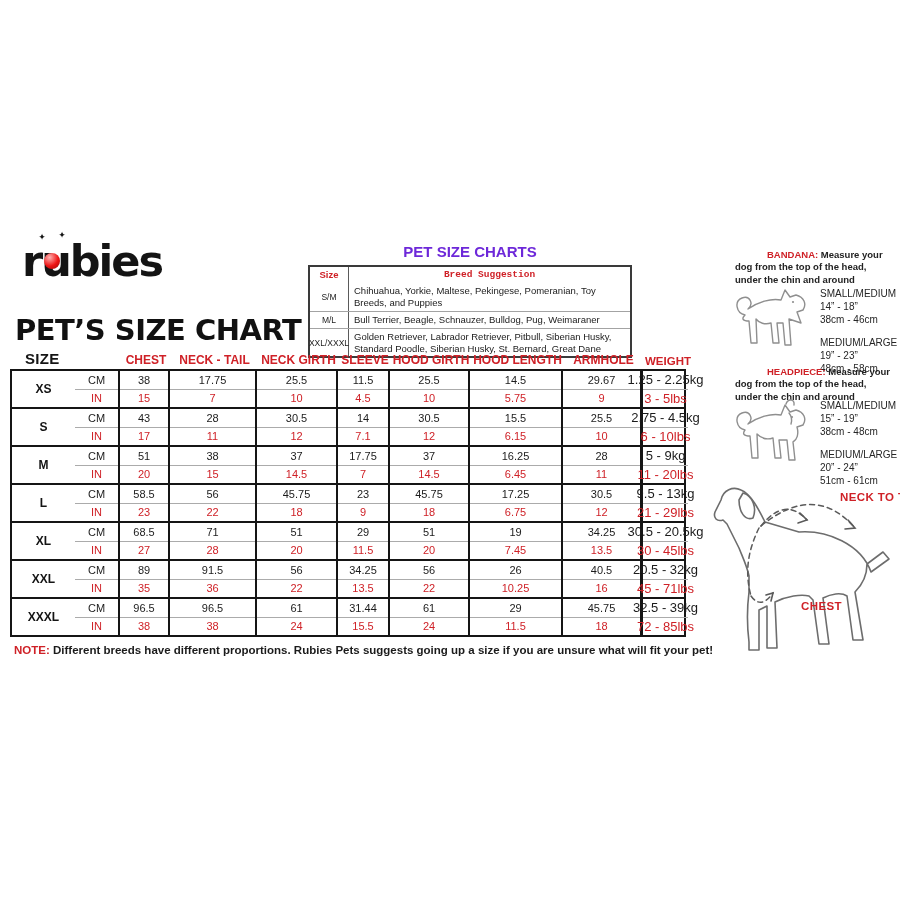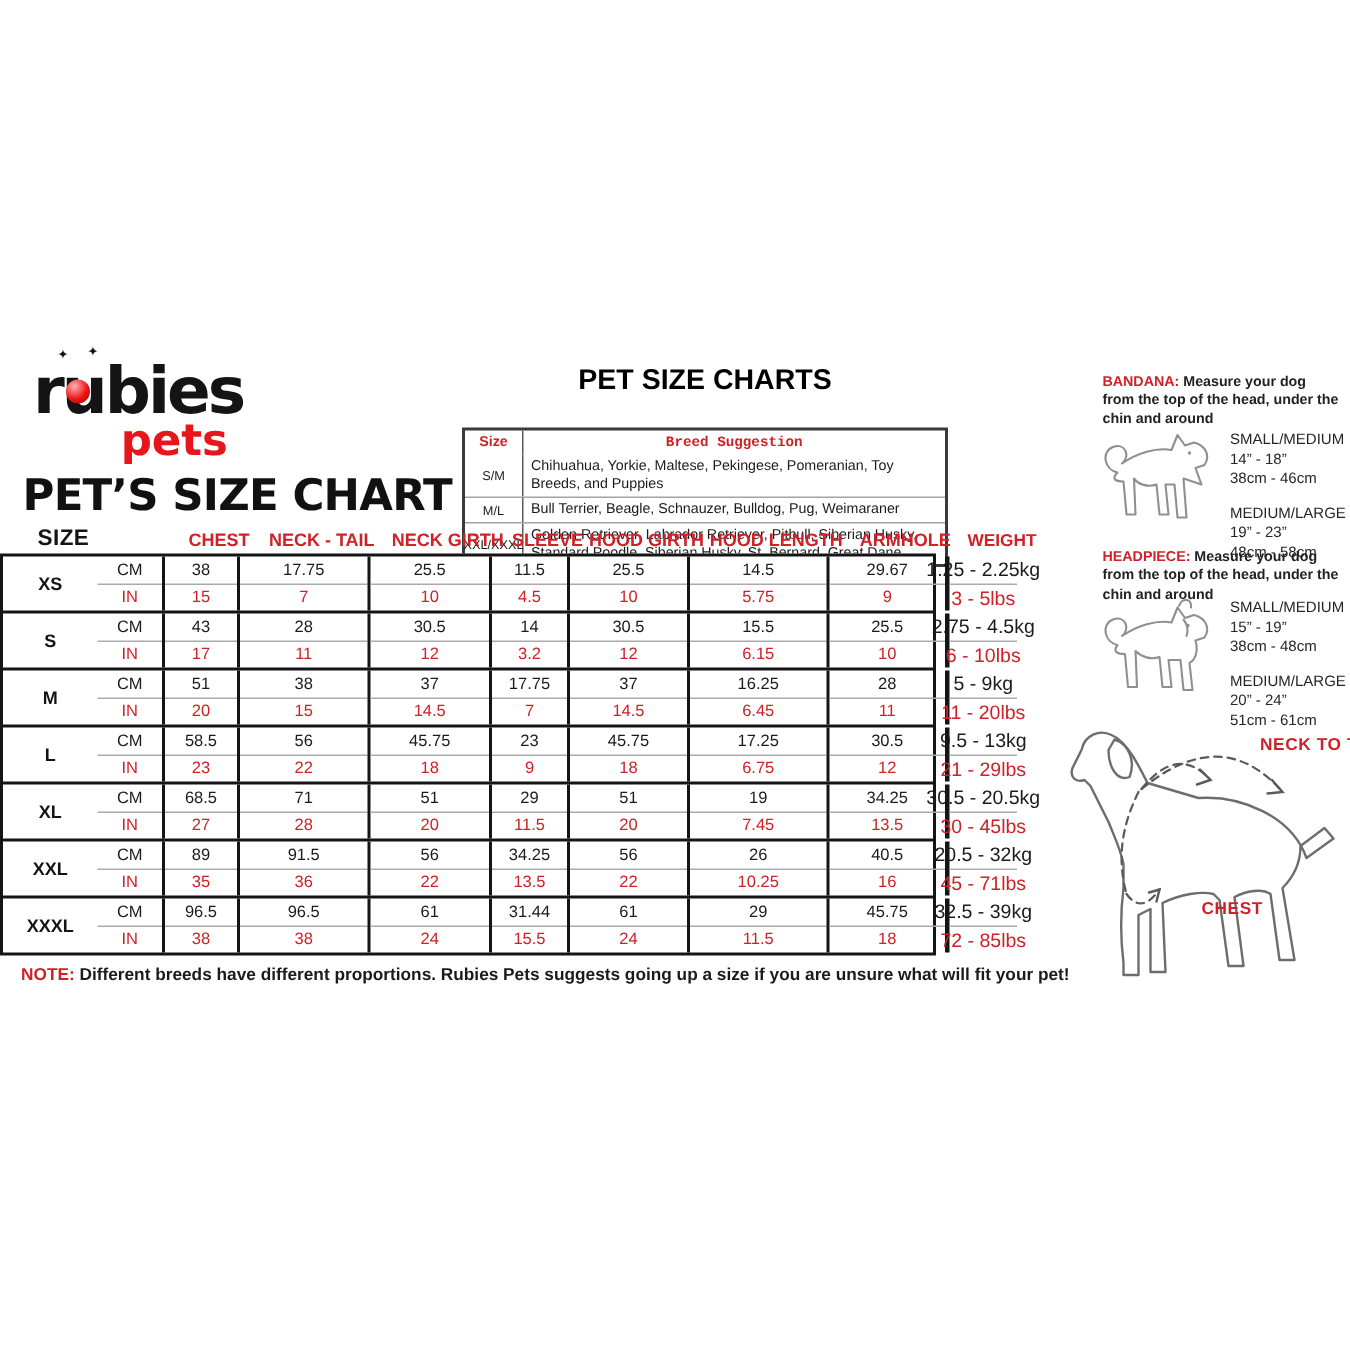--- a/index.html
+++ b/index.html
@@ -19,42 +19,42 @@
   .sp1{left:-3px;top:-7px;} .sp2{left:17px;top:-9px;}
   .pets{font-family:"DejaVu Sans",sans-serif;font-weight:bold;font-size:29px;color:#e8151c;
         text-align:right;margin-top:-4px;padding-right:2px;line-height:1;}
 
   
   #page-title{position:absolute;left:15px;top:313px;font-size:29px;font-weight:800;
               letter-spacing:-0.5px;color:#111;font-family:"DejaVu Sans",sans-serif;white-space:nowrap;}
 
   
   #breed-box{position:absolute;left:308px;top:243px;width:324px;}
-  .bc-title{text-align:center;font-weight:bold;font-size:19px;margin:0 0 20px 0;color:#000000;}
+  .bc-title{text-align:center;font-weight:bold;font-size:15px;margin:0 0 5px 0;color:#6d28d9;}
   .bc-table{border:2px solid #3a3a3a;background:#fff;}
   .bc-row{display:flex;border-top:1px solid #a3a3a3;min-height:16px;}
   .bc-row:first-child{border-top:none;}
   .bc-size{width:38px;border-right:1px solid #5a5a5a;display:flex;align-items:center;
            justify-content:center;font-size:8.5px;flex:none;text-align:center;}
   .bc-breeds{flex:1;padding:2px 5px;font-size:9.5px;display:flex;align-items:center;line-height:1.25;}
   .bc-header .bc-size{color:#cf2127;font-weight:bold;font-size:9.5px;}
   .bc-header .bc-breeds{color:#cf2127;font-weight:bold;justify-content:center;font-family:Liberation Mono, monospace;}
   .bc-header{min-height:13px;}
 
   
   #size-header{position:absolute;left:14px;top:351px;display:flex;align-items:flex-end;height:16px;}
   .h-size{width:106px;flex:none;font-size:15px;font-weight:bold;color:#141414;
           padding-left:11px;box-sizing:border-box;letter-spacing:0.3px;}
   .h-col{font-weight:bold;font-size:12px;color:#cf2127;text-align:center;box-sizing:border-box;
          border-left:2px solid transparent;white-space:nowrap;flex:none;}
   .c0{width:50px}.c1{width:87px}.c2{width:81px}.c3{width:52px}.c4{width:80px}
   .c5{width:93px}.c6{width:79px}.c7{width:48px}
   .h-col.c7{border-left-width:3.5px;font-size:11.5px;}
 
-  #size-table{position:absolute;left:0;top:369px;width:624px;box-sizing:border-box;
+  #size-table{position:absolute;left:10px;top:369px;width:676px;box-sizing:border-box;
               border:2.5px solid #151515;background:#fff;}
   .st-group{display:flex;border-top:2px solid #151515;height:36px;}
   .st-group:first-child{border-top:none;}
   .st-size{width:63px;flex:none;display:flex;align-items:center;justify-content:center;
            font-weight:bold;font-size:12px;box-sizing:border-box;color:#141414;}
   .st-col{display:flex;flex-direction:column;box-sizing:border-box;border-left:2px solid #151515;flex:none;}
   .st-unit{border-left:none;width:43px;}
   .st-col>div{flex:1;display:flex;align-items:center;justify-content:center;font-size:11px;}
   .st-col>.cm{border-bottom:1px solid #ababab;}
   .st-col.c7{border-left-width:3.5px;}
@@ -63,39 +63,38 @@
   .st-black{color:#1b1b1b;}
 
   
   #note{position:absolute;left:14px;top:644px;font-size:11.5px;font-weight:bold;white-space:nowrap;}
   .note-label{color:#cf2127;}
 
   
   .sb-head{position:absolute;width:158px;font-size:9.5px;font-weight:bold;line-height:1.3;color:#222;}
   #bandana-head{left:735px;top:249px;}
   #headpiece-head{left:735px;top:366px;}
-  .sb-label{color:#cf2127;}
+  .sb-label{color:#cf2127;margin-left:32px;}
   .sb-sizes{position:absolute;left:820px;width:85px;font-size:10px;line-height:1.3;color:#262626;}
   #bandana-sizes{top:287px;}
   #headpiece-sizes{top:399px;}
   .sb-entry{margin-bottom:10px;}
   .dog-svg{position:absolute;}
   #bandana-dog{left:729px;top:281px;}
   #headpiece-dog{left:729px;top:396px;}
   #big-dog{left:703px;top:480px;}
   .diag-label{position:absolute;color:#cf2127;font-weight:bold;font-size:11.5px;letter-spacing:0.4px;white-space:nowrap;}
   #neck-tail-label{left:840px;top:491px;}
   #chest-label{left:801px;top:600px;}
 </style>
 </head>
 <body>
 
 <div id="logo">
   <div class="brand"><span>r</span><span class="u-wrap"><span class="sparkle sp1">✦</span><span class="sparkle sp2">✦</span><span>u</span><span class="ruby"></span></span><span>bies</span></div>
-  <div class="pets">pets</div>
 </div>
 
 <div id="page-title">PET’S SIZE CHART</div>
 
 <div id="breed-box">
   <div class="bc-title">PET SIZE CHARTS</div>
   <div class="bc-table">
     <div class="bc-row bc-header">
       <div class="bc-size">Size</div>
       <div class="bc-breeds">Breed Suggestion</div>
@@ -181,21 +180,21 @@
       <div class="st-col c1">
         <div class="cm st-black">28</div>
         <div class="in st-red">11</div>
       </div>
       <div class="st-col c2">
         <div class="cm st-black">30.5</div>
         <div class="in st-red">12</div>
       </div>
       <div class="st-col c3">
         <div class="cm st-black">14</div>
-        <div class="in st-red">3.2</div>
+        <div class="in st-red">7.1</div>
       </div>
       <div class="st-col c4">
         <div class="cm st-black">30.5</div>
         <div class="in st-red">12</div>
       </div>
       <div class="st-col c5">
         <div class="cm st-black">15.5</div>
         <div class="in st-red">6.15</div>
       </div>
       <div class="st-col c6">

